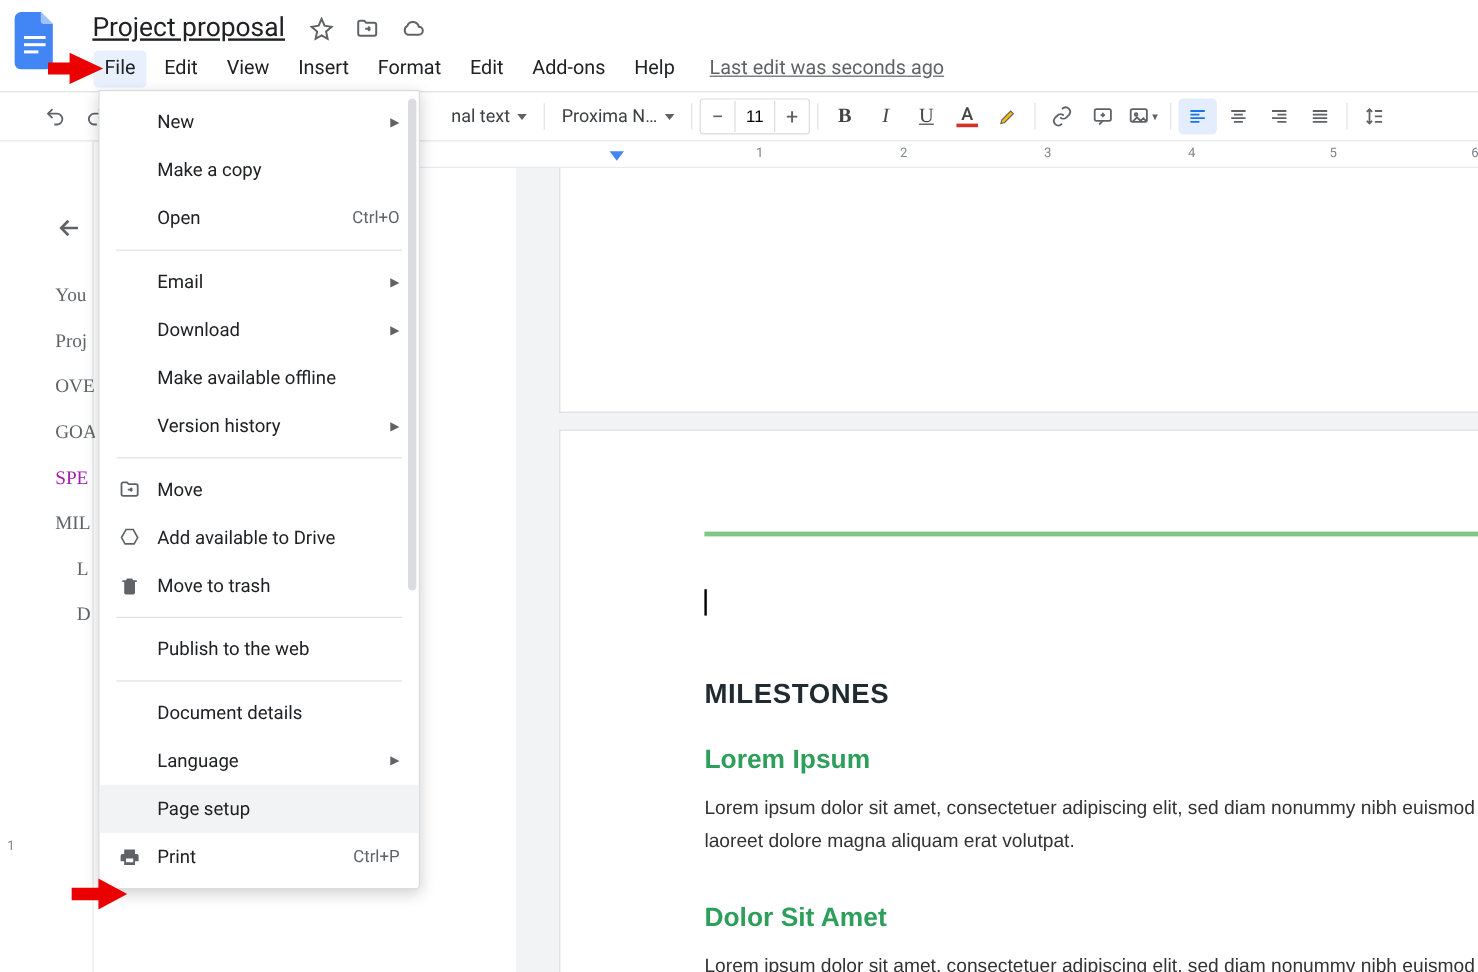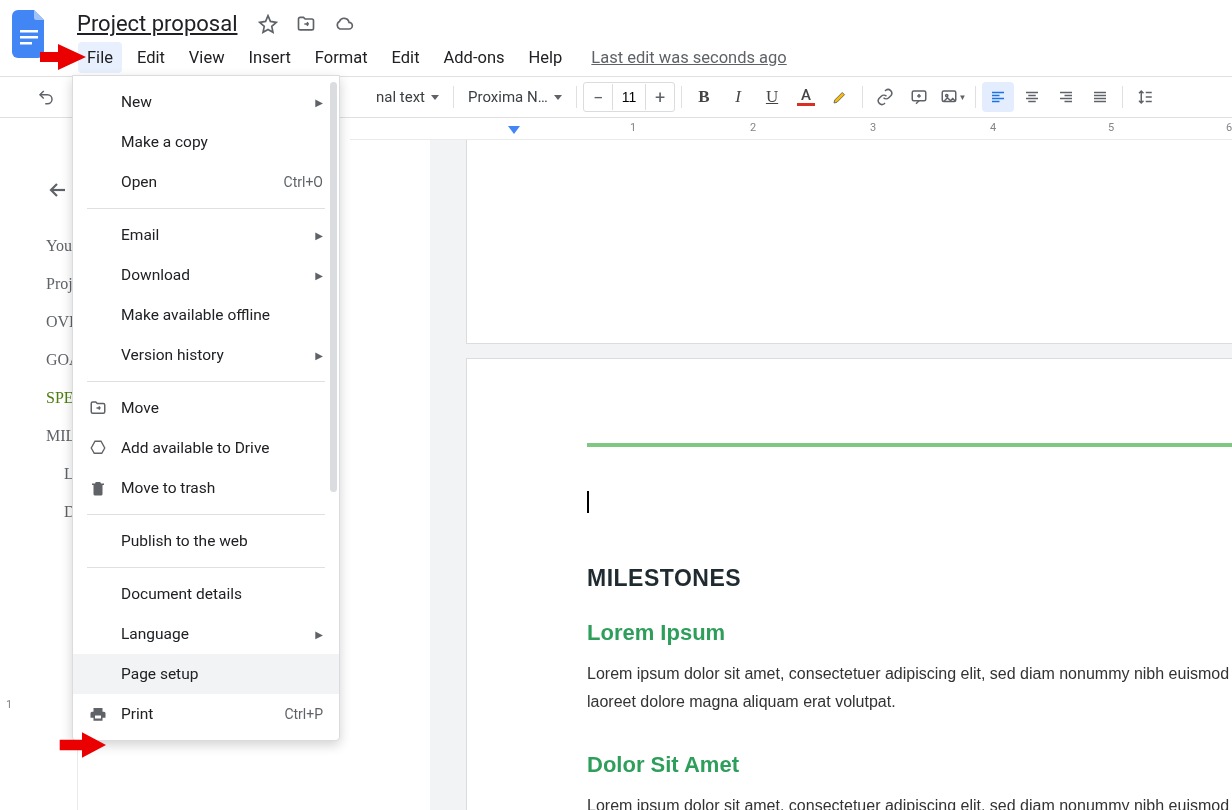--- a/index.html
+++ b/index.html
@@ -48,21 +48,21 @@
 
   
   .workspace { position: absolute; left: 0; right: 0; top: 118px; bottom: 0; display: flex; }
 
   
   .outline { width: 78px; border-right: 1px solid #e8eaed; background: #fff; padding-top: 60px; }
   .back-btn { position: absolute; left: 46px; top: 188px; color: #5f6368; cursor: pointer; }
   .back-btn svg { width: 24px; height: 24px; }
   .outline-list { list-style: none; margin-top: 60px; font-family: Liberation Serif, serif; }
   .outline-list li { font-size: 16px; color: #5f6368; padding: 10px 0; white-space: nowrap; overflow: hidden; width: 33px; position: relative; }
-  .outline-list li.active { color: #4d7c0f; font-weight: 500; }
+  .outline-list li.active { color: #a21caf; font-weight: 500; }
   .outline-list li.active::before { content:""; position:absolute; left:-33px; top:50%; width:18px; height:3px; background:#1967d2; border-radius:2px; }
   .outline-list li.sub { padding-left: 18px; }
 
   
   .ruler-wrap { position: absolute; left: 350px; right: 0; top: 118px; height: 22px; border-bottom: 1px solid #e8eaed; background:#fff; z-index:2; }
   .ruler { position: relative; height: 100%; font-size: 11px; color: #80868b; margin-left: 24px; }
   .ruler .tick { position: absolute; top: 3px; }
   .ruler .indent { position:absolute; top:8px; left:134px; width:0; height:0; border-left:6px solid transparent; border-right:6px solid transparent; border-top:8px solid #4285f4; }
 
   
@@ -74,21 +74,21 @@
   .page { background: #fff; border: 1px solid #dadce0; margin: 14px 0 0 36px; min-height: 900px; padding: 84px 0 0 120px; width: 900px; }
   .page-top-empty { background:#fff; border:1px solid #dadce0; border-top:none; margin: 0 0 0 36px; height: 204px; width:900px; }
   .green-rule { height: 4px; background: #4caf50; opacity:0.7; margin-bottom: 44px; width:760px; }
   .cursor-line { height: 26px; margin-bottom: 48px; }
   .cursor-line::before { content:""; display:inline-block; width:1.5px; height:22px; background:#000; }
   .h1 { font-size: 23px; font-weight: 700; letter-spacing: 0.5px; color: #1f2b30; margin-bottom: 28px; font-family: Arial, sans-serif; }
   .h2 { font-size: 22px; font-weight: 700; color: #2e9e5b; margin-bottom: 14px; font-family: Arial, sans-serif; }
   .body-text { font-size: 16px; line-height: 1.75; color: #333; margin-bottom: 36px; font-family: Arial, sans-serif; max-width:740px;}
 
   
-  .dropdown { position: absolute; left: 72px; top: 75px; width: 268px; background: #fff; border: 1px solid #dadce0; border-radius: 0 0 4px 4px; box-shadow: 0 4px 12px rgba(0,0,0,0.18); z-index: 40; padding: 6px 0; }
+  .dropdown { position: absolute; left: 82px; top: 75px; width: 268px; background: #fff; border: 1px solid #dadce0; border-radius: 0 0 4px 4px; box-shadow: 0 4px 12px rgba(0,0,0,0.18); z-index: 40; padding: 6px 0; }
   .dd-item { display: flex; align-items: center; height: 40px; padding: 0 16px 0 14px; font-size: 15.5px; color: #202124; cursor: pointer; position: relative; }
   .dd-item:hover, .dd-item.highlight { background: #f1f3f4; }
   .dd-item .icon { width: 22px; margin-right: 12px; color: #5f6368; display: inline-flex; align-items: center; justify-content: center; }
   .dd-item .icon svg { width: 18px; height: 18px; }
   .dd-item .shortcut { margin-left: auto; color: #5f6368; font-size: 14px; }
   .dd-item .submenu-arrow { margin-left: auto; color: #5f6368; font-size: 10px; }
   .dd-sep { height: 1px; background: #e0e0e0; margin: 6px 14px; }
   .dd-scrollbar { position:absolute; right:2px; top:6px; width:7px; height:410px; background:#dadce0; border-radius:4px; }
 
 </style>

